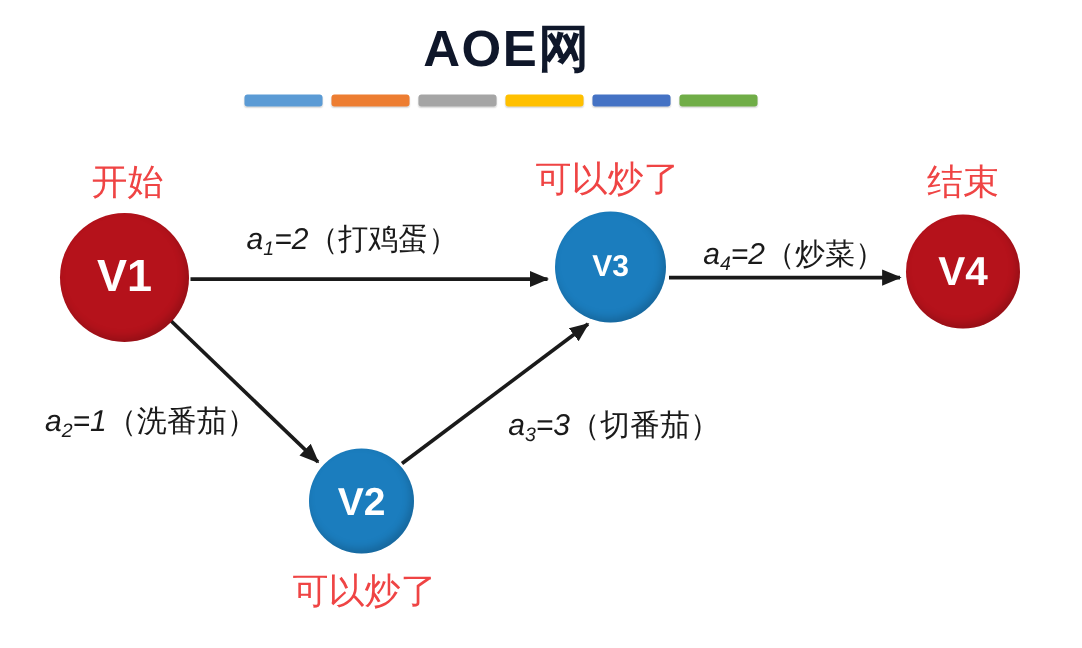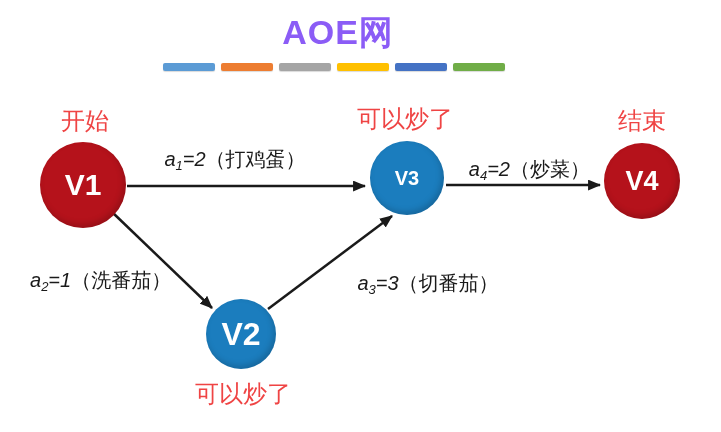--- a/index.html
+++ b/index.html
@@ -12,21 +12,21 @@
     font-family: "Liberation Sans", sans-serif;
     color: #1a1a1a;
   }
   .abs { position: absolute; }
 
   .title {
     left: 238px; top: 10px; width: 200px;
     text-align: center;
     font-size: 34px;
     font-weight: bold;
-    color: #8b5cf6;
+    color: #0f172a;
     letter-spacing: 1px;
   }
 
   .bars {
     left: 163px; top: 63px;
     display: flex; gap: 6px;
   }
   .bar {
     width: 52px; height: 8px;
     border-radius: 2px;
@@ -41,21 +41,21 @@
     align-items: center;
     justify-content: center;
     color: #ffffff;
     font-weight: bold;
     box-shadow: inset -2px -3px 6px rgba(0,0,0,0.18);
   }
   .node.red  { background: #B5121B; }
   .node.blue { background: #1B7DBE; }
 
   #node-v1 { left: 40px;  top: 142px; width: 86px; height: 86px; font-size: 30px; }
-  #node-v2 { left: 206px; top: 299px; width: 70px; height: 70px; font-size: 32px; }
+  #node-v2 { left: 206px; top: 299px; width: 70px; height: 70px; font-size: 26px; }
   #node-v3 { left: 370px; top: 141px; width: 74px; height: 74px; font-size: 20px; }
   #node-v4 { left: 604px; top: 143px; width: 76px; height: 76px; font-size: 27px; }
 
   .caption {
     font-size: 24px;
     text-align: center;
     color: #ef4444;
     white-space: nowrap;
   }
   #caption-v1 { left: 25px;  top: 105px; width: 120px; }
@@ -69,21 +69,21 @@
     color: #1a1a1a;
   }
   .edge-label .math { font-style: italic; }
   .edge-label sub {
     font-style: italic;
     font-size: 13px;
     vertical-align: -4px;
   }
   #label-a1 { left: 145px; top: 146px; width: 180px; text-align: center; }
   #label-a2 { left: 30px;  top: 267px; width: 160px; text-align: left; }
-  #label-a3 { left: 320px; top: 270px; width: 160px; text-align: center; margin-left: 28px; }
+  #label-a3 { left: 320px; top: 270px; width: 160px; text-align: right; }
   #label-a4 { left: 450px; top: 156px; width: 140px; text-align: right; }
 </style>
 </head>
 <body>
 
 <div id="stage">
 
   <div class="abs title">AOE网</div>
 
   <div class="abs bars">

